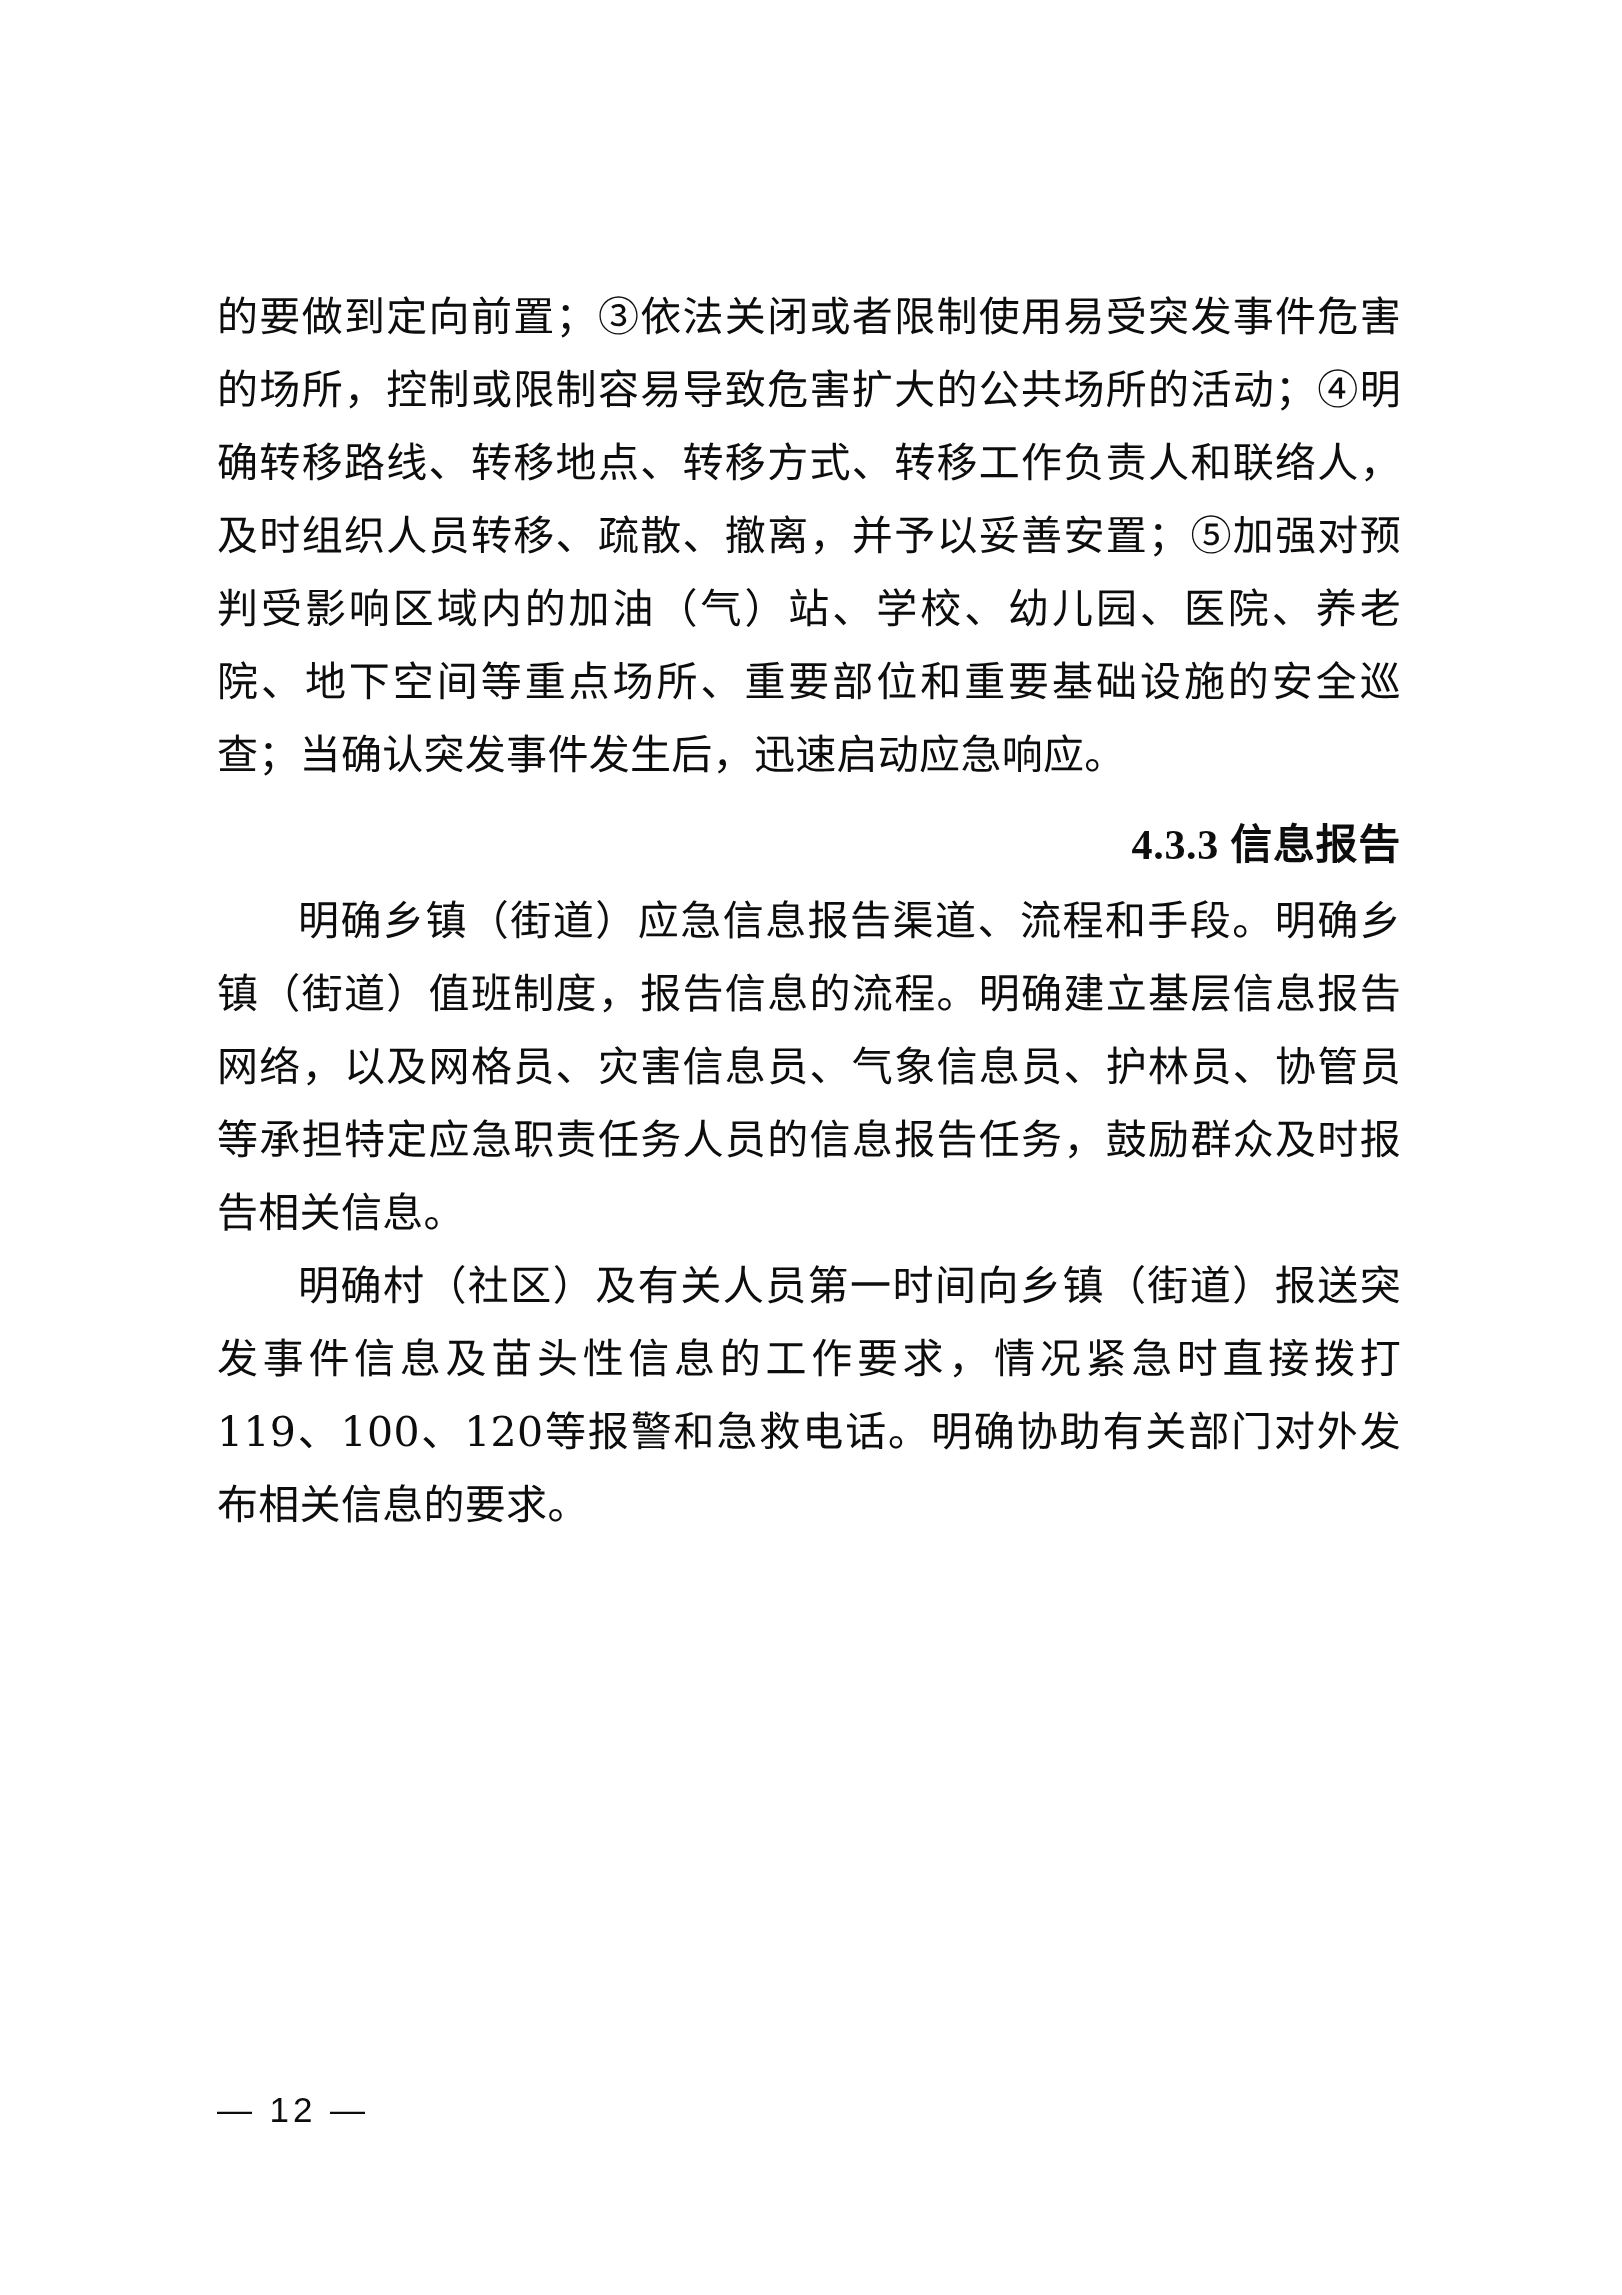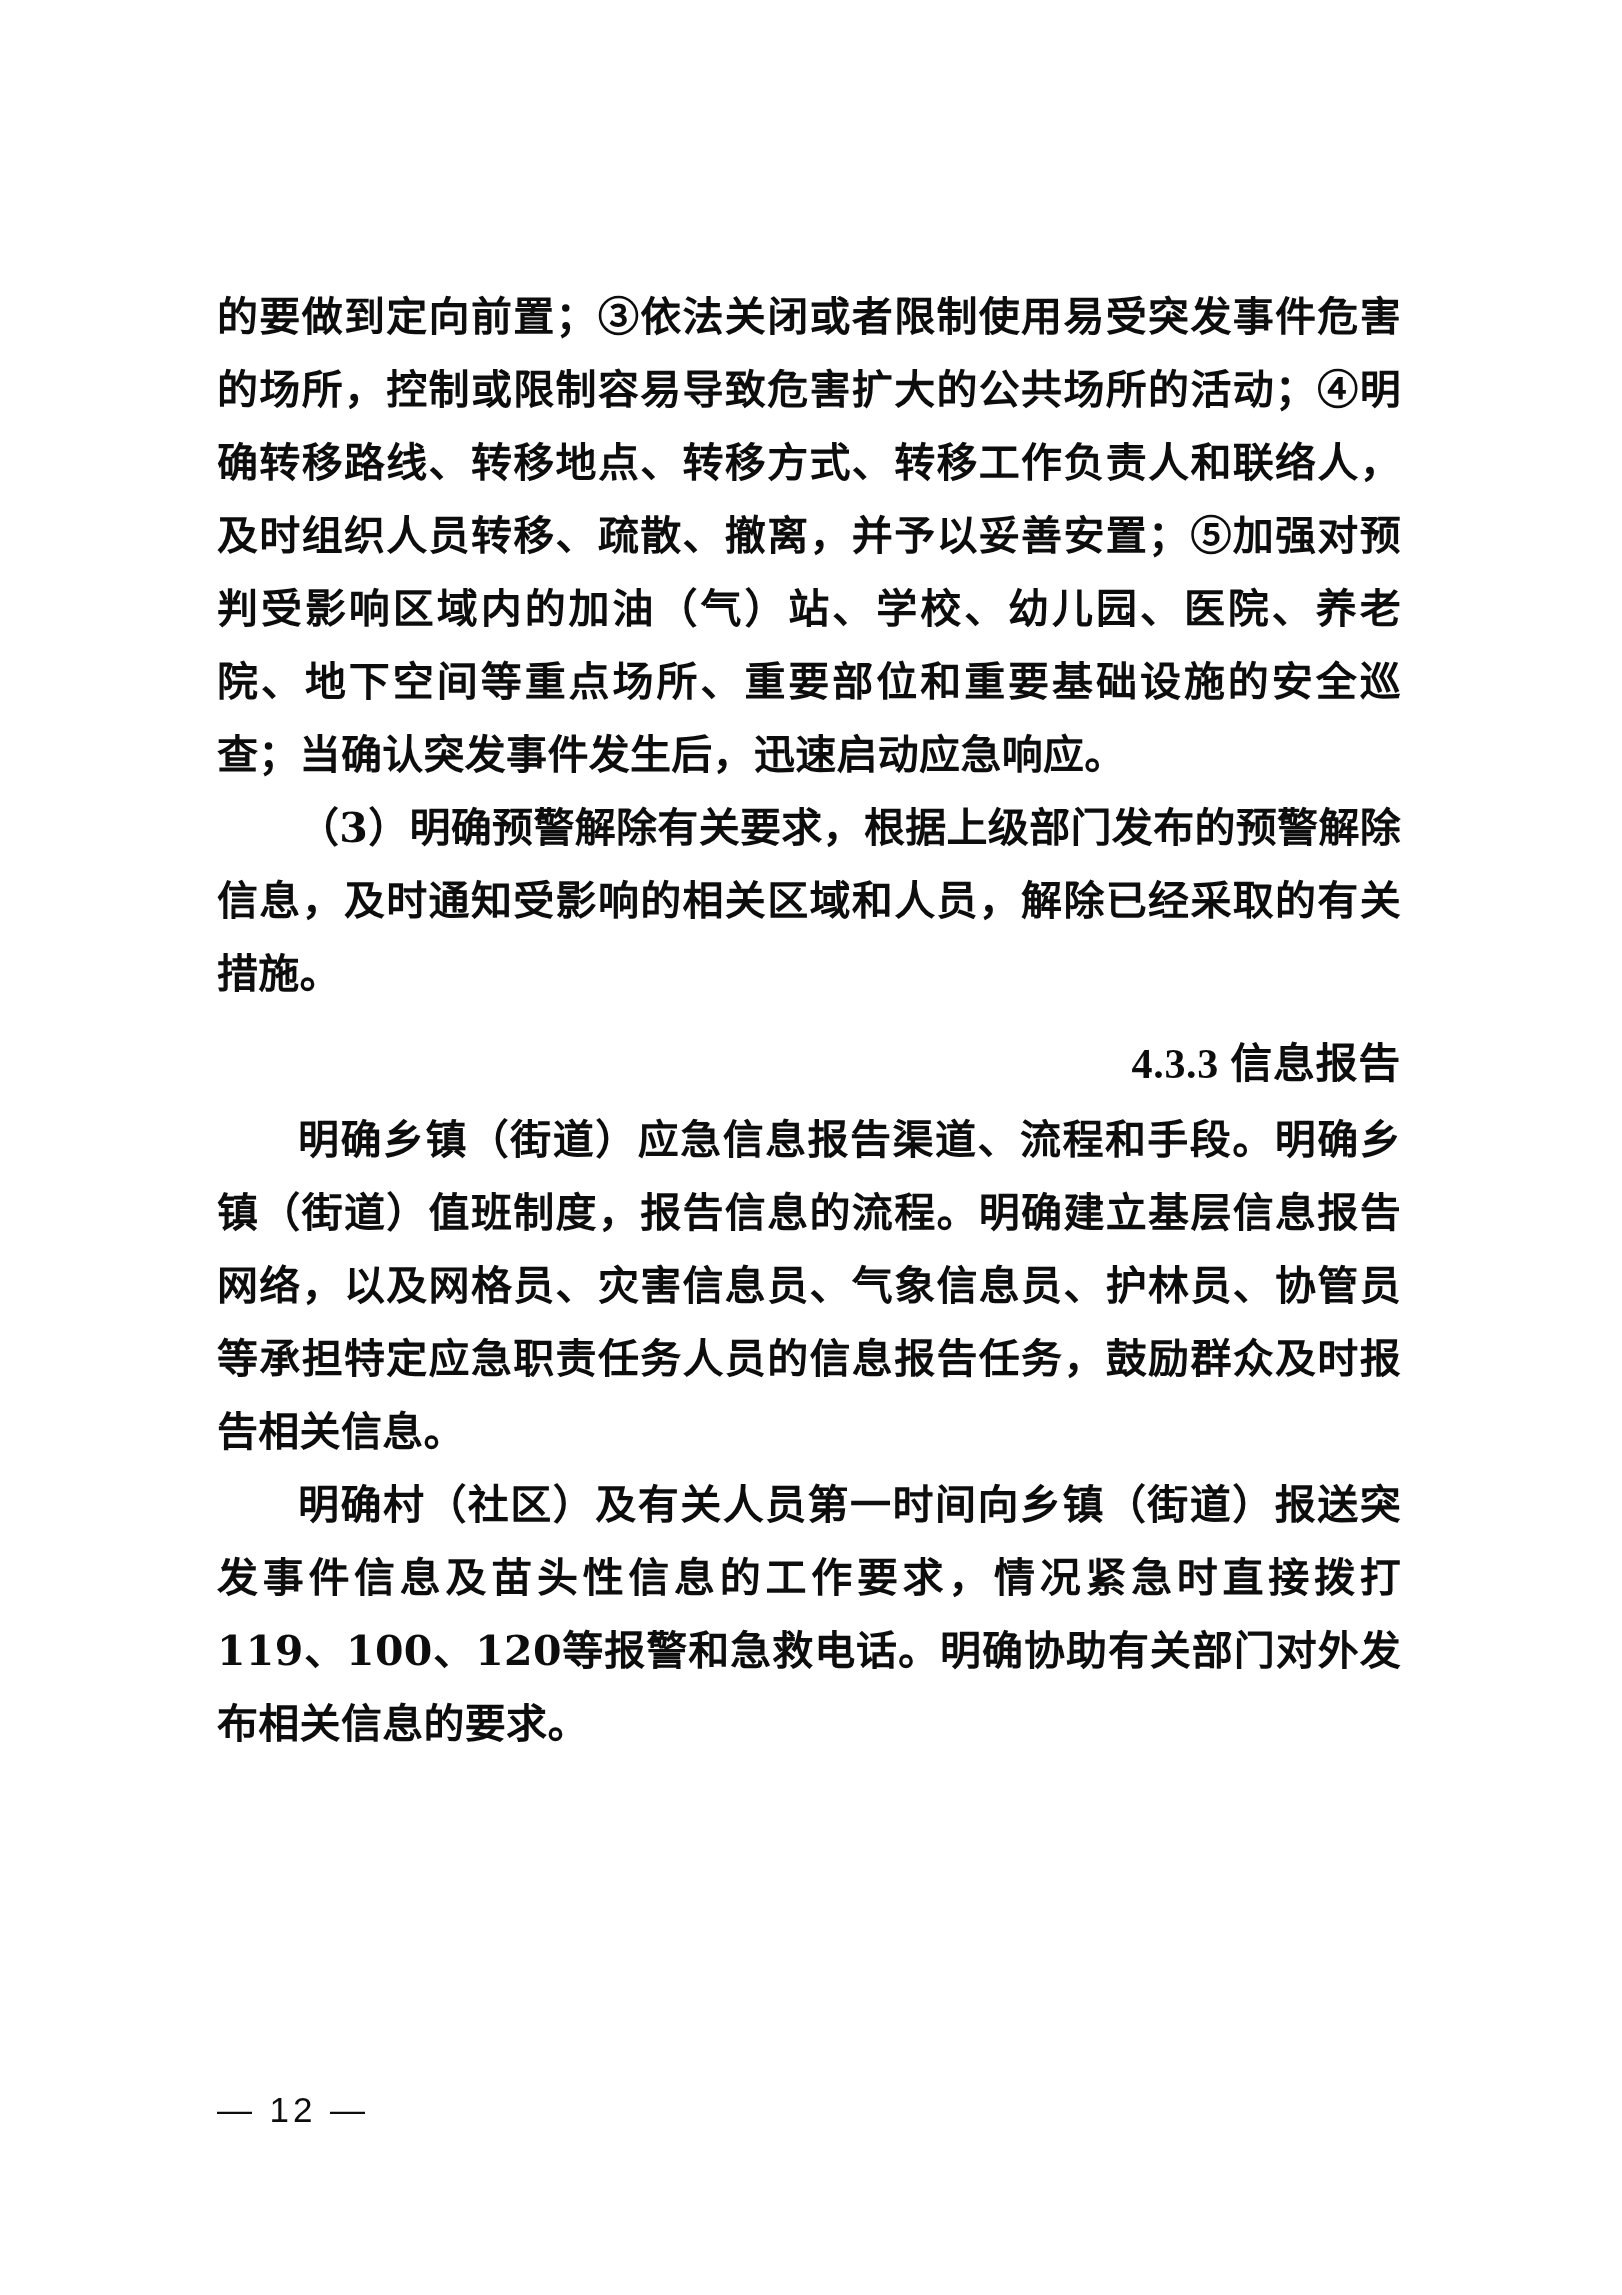--- a/index.html
+++ b/index.html
@@ -24,21 +24,21 @@
     width: 1184px;
   }
   p.body-text {
     margin: 0 0 0 0;
     font-size: 41px;
     line-height: 73px;
     letter-spacing: 0.3px;
     text-align: justify;
     text-justify: inter-ideograph;
     font-family: "DejaVu Serif", "Liberation Serif", serif;
-    font-weight: 700;
+    font-weight: 400;
   }
   p.indent {
     text-indent: 81px;
   }
   h3.section-heading {
     margin: 17px 0 2.6px 0;
     font-size: 42px;
     line-height: 73px;
     font-weight: 700;
     text-indent: 81px;
@@ -62,21 +62,20 @@
 </style>
 </head>
 <body>
 
 <div class="page">
 
   <div class="content">
 
     <p class="body-text">的要做到定向前置；③依法关闭或者限制使用易受突发事件危害的场所，控制或限制容易导致危害扩大的公共场所的活动；④明确转移路线、转移地点、转移方式、转移工作负责人和联络人，及时组织人员转移、疏散、撤离，并予以妥善安置；⑤加强对预判受影响区域内的加油（气）站、学校、幼儿园、医院、养老院、地下空间等重点场所、重要部位和重要基础设施的安全巡查；当确认突发事件发生后，迅速启动应急响应。</p>
 
-    <p class="body-text indent">（3）明确预警解除有关要求，根据上级部门发布的预警解除信息，及时通知受影响的相关区域和人员，解除已经采取的有关措施。</p>
 
     <h3 class="section-heading">4.3.3 信息报告</h3>
 
     <p class="body-text indent">明确乡镇（街道）应急信息报告渠道、流程和手段。明确乡镇（街道）值班制度，报告信息的流程。明确建立基层信息报告网络，以及网格员、灾害信息员、气象信息员、护林员、协管员等承担特定应急职责任务人员的信息报告任务，鼓励群众及时报告相关信息。</p>
 
     <p class="body-text indent">明确村（社区）及有关人员第一时间向乡镇（街道）报送突发事件信息及苗头性信息的工作要求，情况紧急时直接拨打119、100、120等报警和急救电话。明确协助有关部门对外发布相关信息的要求。</p>
 
 
   </div>
 

